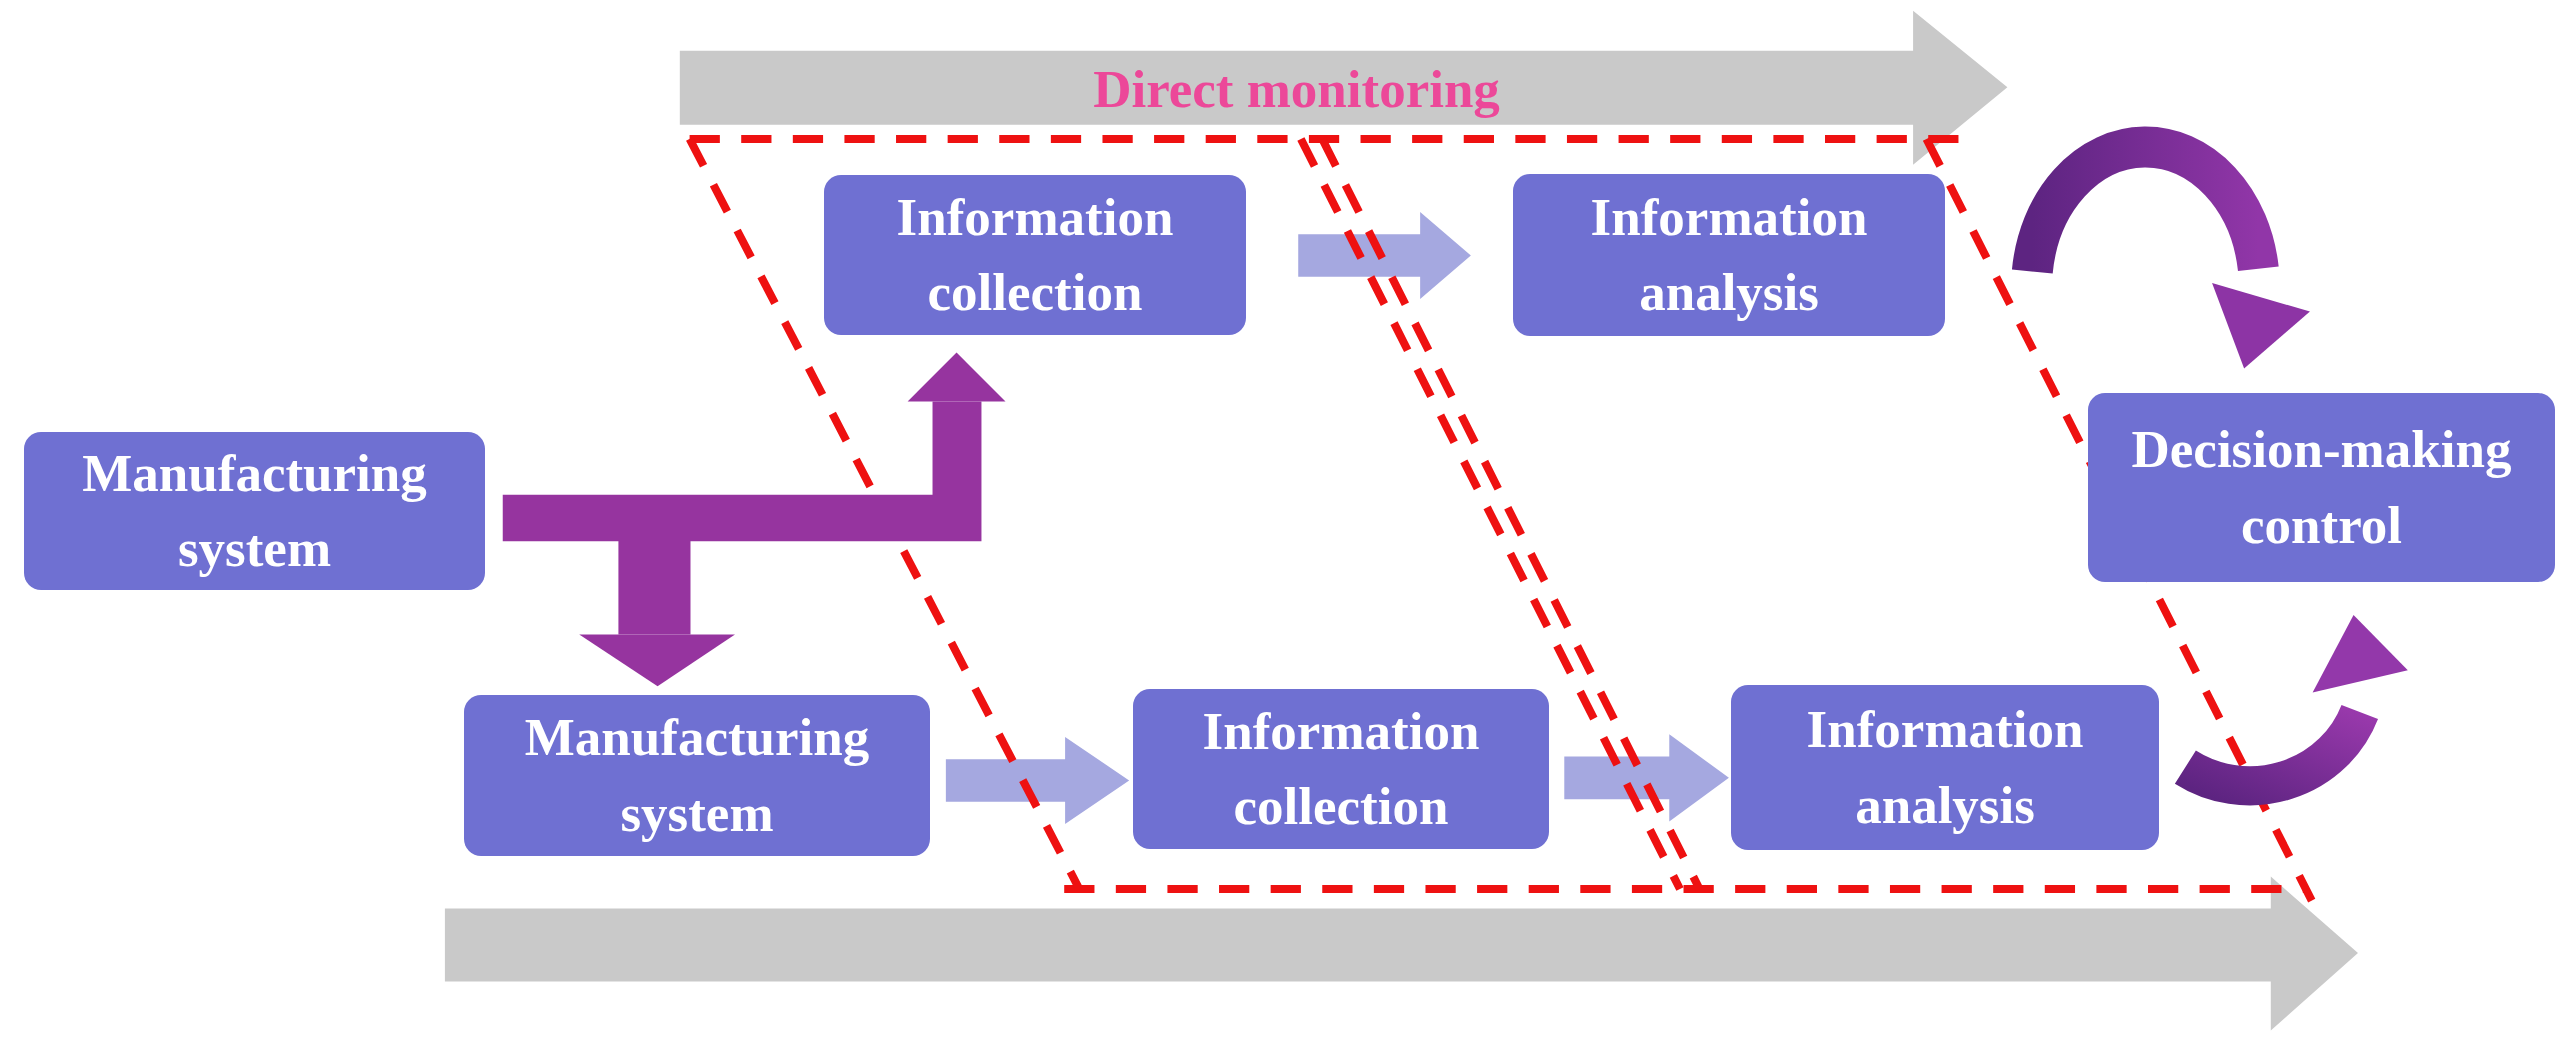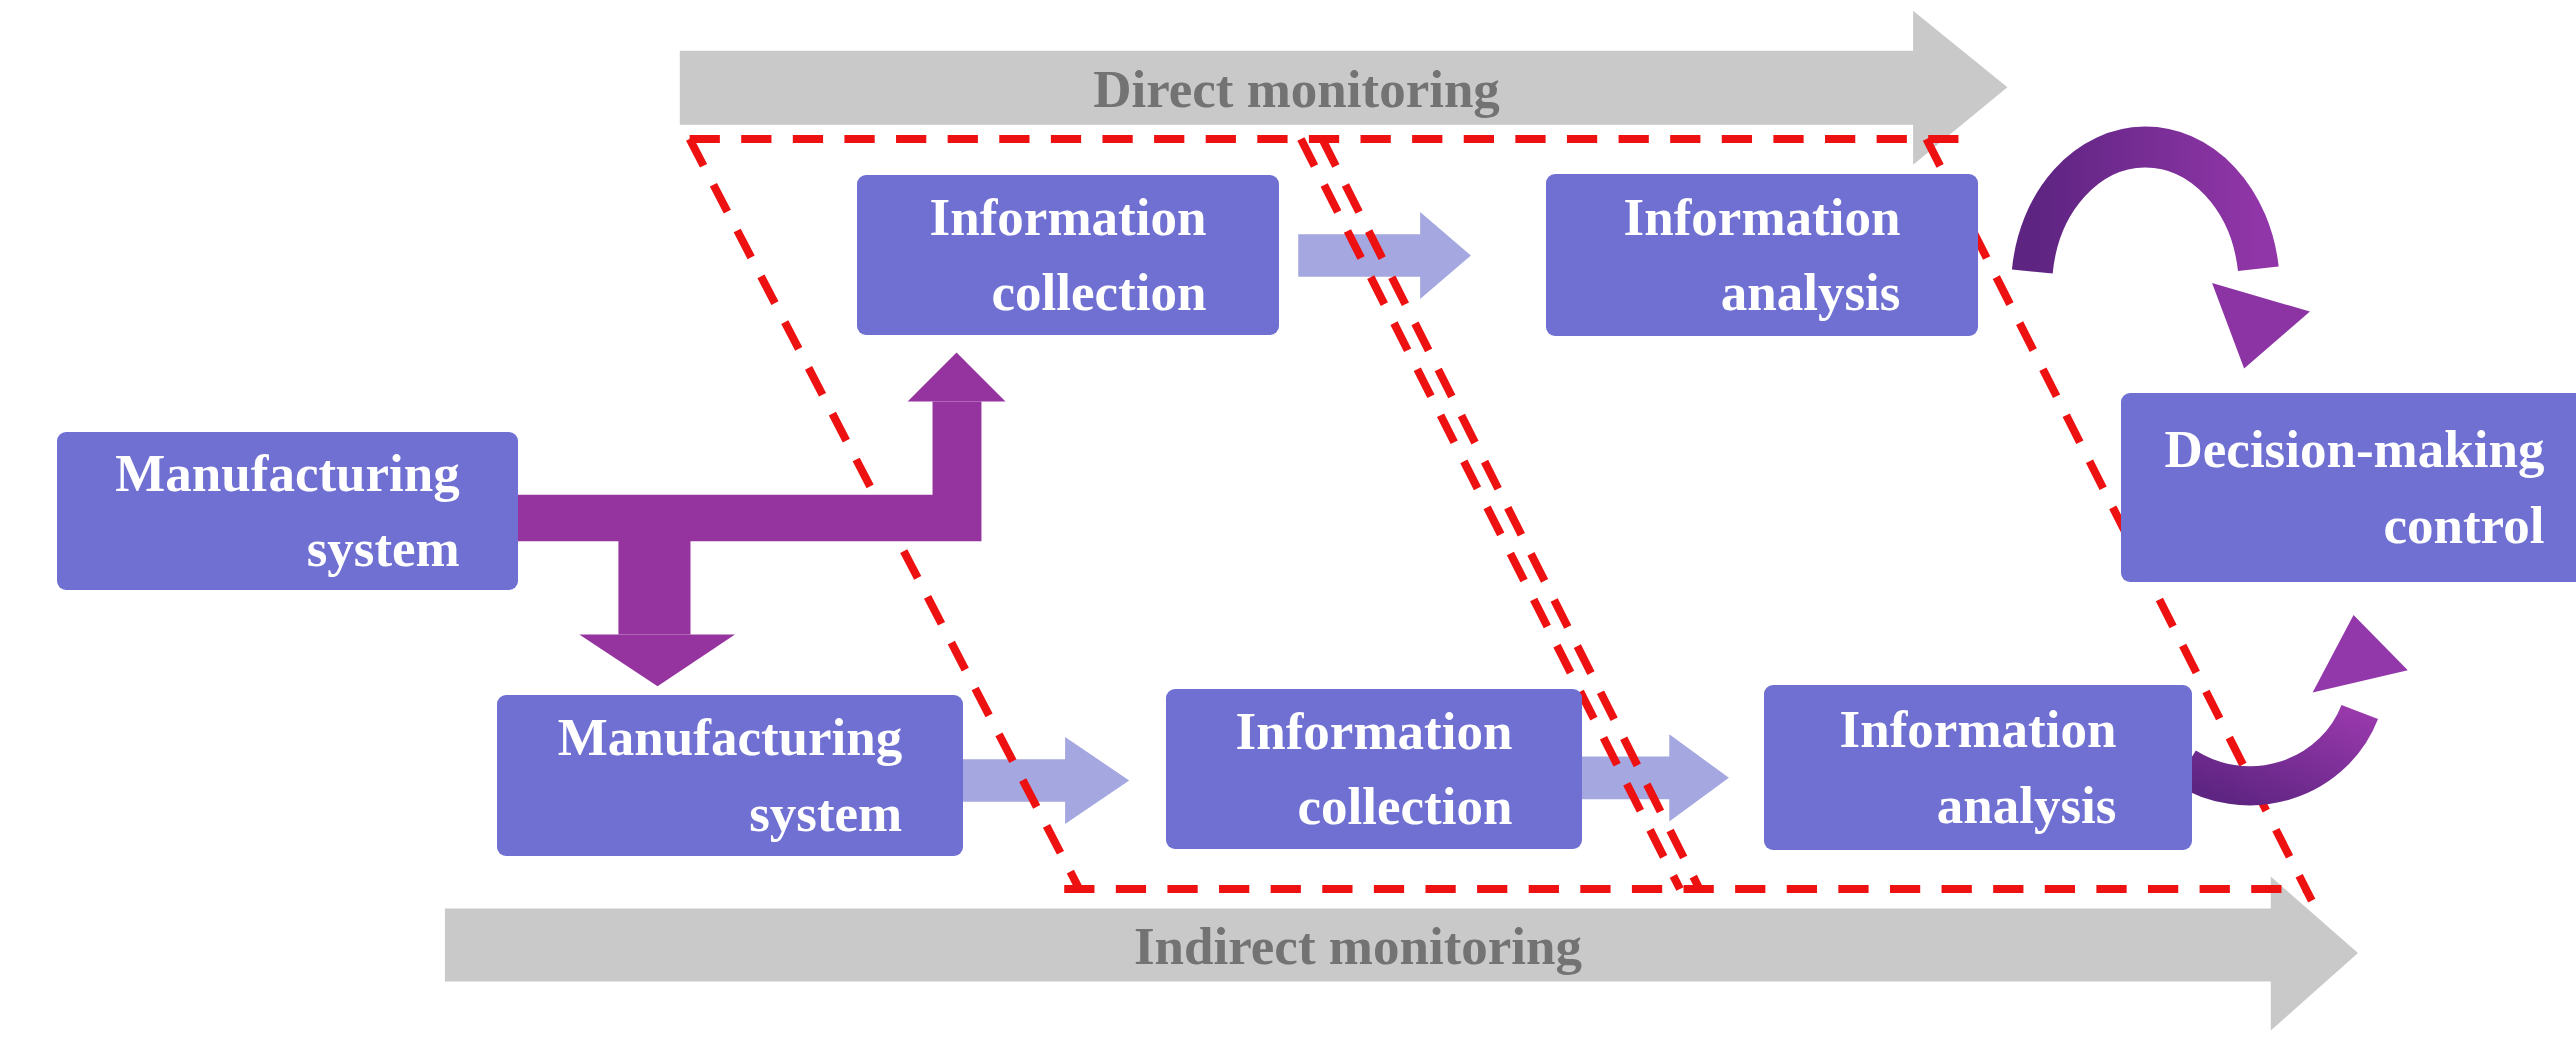--- a/index.html
+++ b/index.html
@@ -1,23 +1,23 @@
 <!DOCTYPE html>
 <html style="font-size:14.2px"><head>
 <meta charset="utf-8">
 <style>
   html,body{margin:0;padding:0;background:#ffffff;}
   #canvas{position:relative;width:2576px;height:1052px;background:#ffffff;overflow:hidden;
           font-family:"Liberation Serif", serif;}
   #shapes{position:absolute;left:0;top:0;}
-  .box{position:absolute;background:#6F70D2;border-radius:9px;color:#FFFFFF;
+  .box{position:absolute;background:#6F70D2;border-radius:17px;color:#FFFFFF;
        font-weight:bold;font-size:53px;line-height:1.42;
-       display:flex;align-items:center;justify-content:center;text-align:right;
-       white-space:pre-line;margin-left:33px;}
-  .lbl{position:absolute;color:#737373;font-weight:bold;font-size:53px;
+       display:flex;align-items:center;justify-content:center;text-align:center;
+       white-space:pre-line;}
+  .lbl{position:absolute;color:#ec4899;font-weight:bold;font-size:53px;
        display:flex;align-items:center;justify-content:center;text-align:right;white-space:nowrap;}
 </style>
 </head>
 <body>
 
 <div id="canvas">
 
   <svg id="shapes" width="2576" height="1052" viewBox="0 0 2895 1182">
     <defs>
       <linearGradient id="gradTop" x1="0" y1="0" x2="1" y2="0">
@@ -79,17 +79,16 @@
 collection</div>
 
   <div class="box" style="left:1731px;top:685px;width:428px;height:165px;">Information
 analysis</div>
 
   <div class="box" style="left:2088px;top:393px;width:467px;height:189px;">Decision-making
 control</div>
 
   <div class="lbl" style="left:680px;top:51px;width:1233px;height:75px;">Direct monitoring</div>
 
-  <div class="lbl" style="left:445px;top:908px;width:1826px;height:75px;">Indirect monitoring</div>
 
 
 </div>
 
 
 </body></html>

